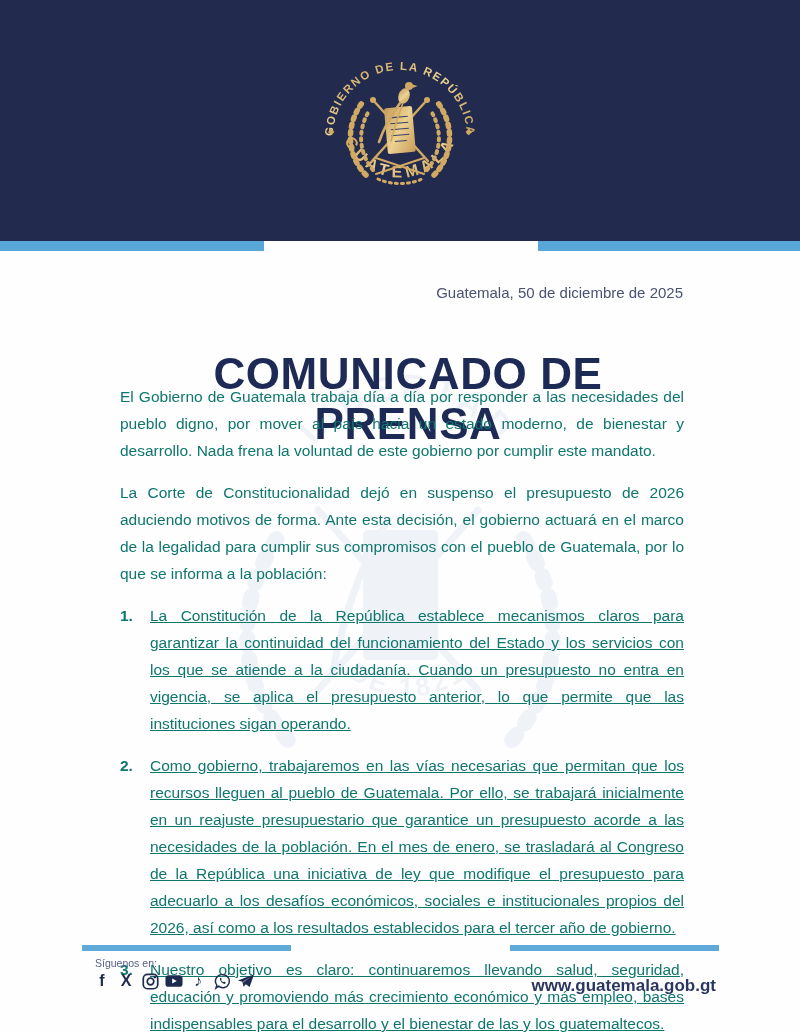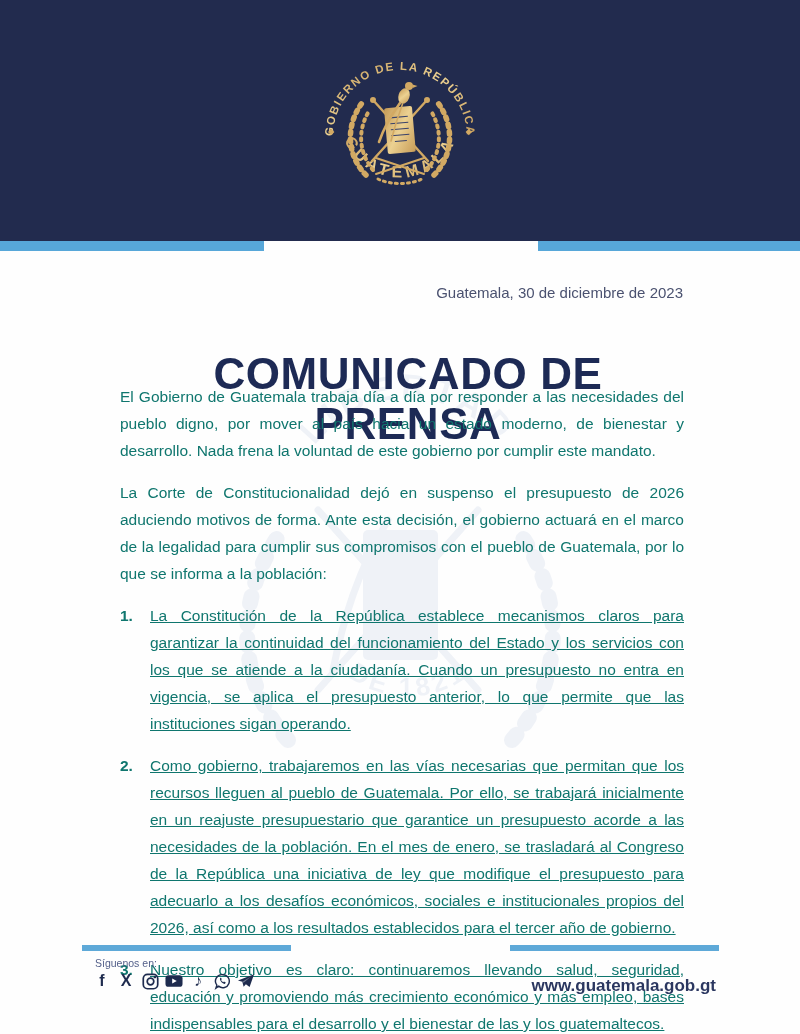--- a/index.html
+++ b/index.html
@@ -128,21 +128,21 @@
         <path d="M 110 370 C 58 312 55 226 105 160" stroke-width="16" stroke-dasharray="7 14"></path>
         <path d="M 334 370 C 386 312 389 226 339 160" stroke-width="16" stroke-dasharray="7 14"></path>
         <line x1="140" y1="140" x2="300" y2="320" stroke-width="7"></line>
         <line x1="300" y1="140" x2="140" y2="320" stroke-width="7"></line>
         <path d="M 210 150 C 180 200 165 250 155 300" stroke-width="7"></path>
       </g>
       <rect x="185" y="160" width="75" height="130" rx="5" stroke="none"></rect>
     </g>
   </svg>
 
-  <div class="dateline">Guatemala, 30 de diciembre de 2023</div>
+  <div class="dateline">Guatemala, 50 de diciembre de 2025</div>
   <h1 class="doc-title">COMUNICADO DE PRENSA</h1>
 
   <div class="content">
     <p>El Gobierno de Guatemala trabaja día a día por responder a las necesidades del pueblo digno, por mover al país hacia un estado moderno, de bienestar y desarrollo. Nada frena la voluntad de este gobierno por cumplir este mandato.</p>
     <p>La Corte de Constitucionalidad dejó en suspenso el presupuesto de 2026 aduciendo motivos de forma.  Ante esta decisión, el gobierno actuará en el marco de la legalidad para cumplir sus compromisos con el pueblo de Guatemala, por lo que se informa a la población:</p>
 
     <ol class="num-list">
       <li class="num-item">
         <span class="num">1.</span>
         <span class="txt">La Constitución de la República establece mecanismos claros para garantizar la continuidad del funcionamiento del Estado y los servicios con los que se atiende a la ciudadanía. Cuando un presupuesto no entra en vigencia, se aplica el presupuesto anterior, lo que permite que las instituciones sigan operando.</span>

